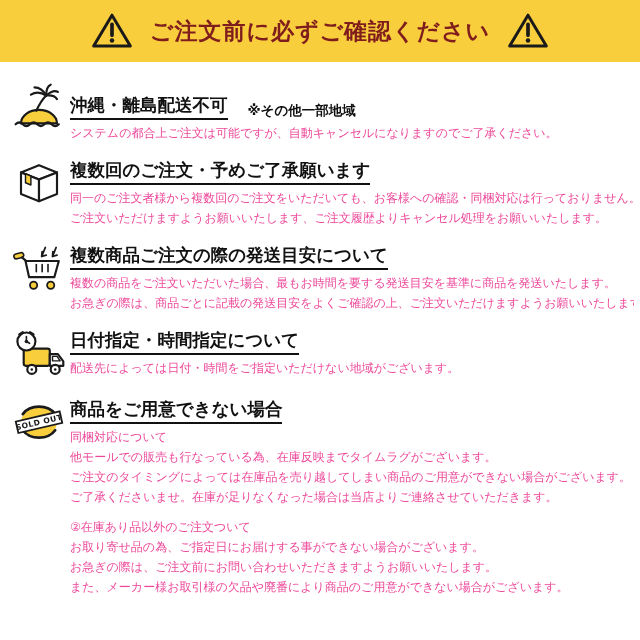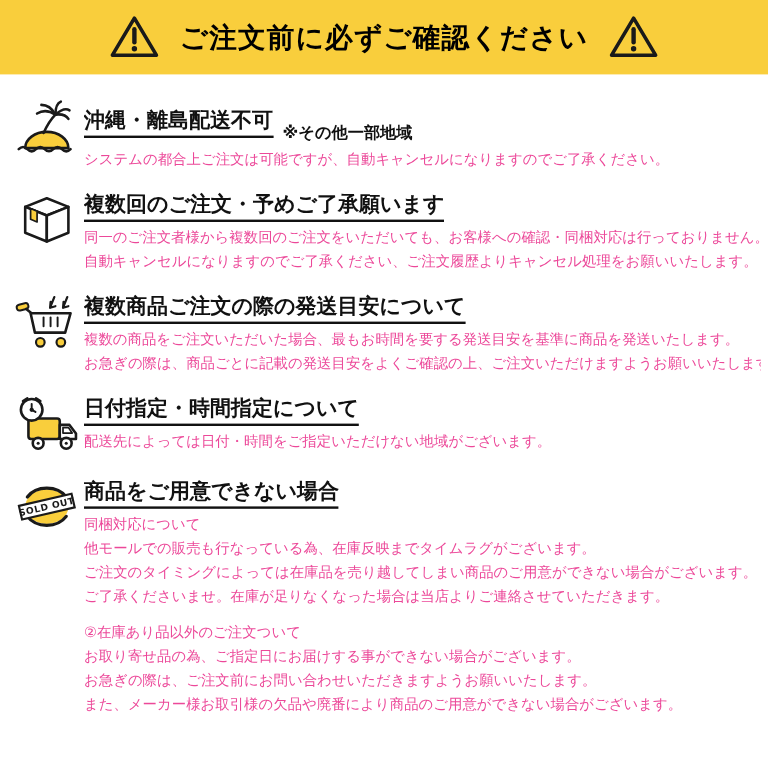--- a/index.html
+++ b/index.html
@@ -6,34 +6,34 @@
   body{
     width:640px;height:640px;overflow:hidden;
     font-family:"DejaVu Sans","Liberation Sans",sans-serif;
     color:#222;
   }
   .banner{
     height:62px;display:flex;align-items:center;justify-content:center;
     gap:16px;background:#F9CE3C;
   }
   .banner-title{
-    font-size:23px;font-weight:700;color:#000000;letter-spacing:1px;
+    font-size:23px;font-weight:700;color:#7f1d1d;letter-spacing:1px;
   }
   .tri-icon{width:44px;height:40px;display:block;}
   .content{padding:8px 6px 0 8px;}
   .section{
     display:flex;align-items:flex-start;margin-top:15px;
   }
   .section:first-child{margin-top:12px;}
   .icon-wrap{
     flex:0 0 62px;display:flex;justify-content:center;align-items:flex-start;
   }
   .icon-wrap svg{width:54px;height:54px;display:block;}
   .sec-content{flex:1;min-width:0;overflow:hidden;}
-  .heading-row{display:flex;align-items:center;gap:8px;margin-bottom:3px;}
+  .heading-row{display:flex;align-items:flex-end;gap:20px;margin-bottom:3px;}
   .heading{
     font-size:17.5px;font-weight:700;color:#111;
     border-bottom:2px solid #111;padding-bottom:1px;display:inline-block;
     white-space:nowrap;
   }
   .note{font-size:13.5px;font-weight:700;color:#111;white-space:nowrap;margin-top:20px;}
   .body-line{
     font-size:12px;line-height:20px;color:#ec4899;white-space:nowrap;
   }
   .para-gap{height:10px;}
@@ -90,21 +90,21 @@
         <polygon points="10,16 30,24 30,48 10,40" class="fillW stroke"></polygon>
         <polygon points="30,24 50,16 50,40 30,48" class="fillW stroke"></polygon>
         <polygon points="15,17.5 21,20 21,30 15,27.5" class="fillY" style="stroke:#1a1a1a;stroke-width:1.6;stroke-linejoin:round"></polygon>
       </svg>
     </div>
     <div class="sec-content">
       <div class="heading-row">
         <span class="heading">複数回のご注文・予めご了承願います</span>
       </div>
       <div class="body-line">同一のご注文者様から複数回のご注文をいただいても、お客様への確認・同梱対応は行っておりません。</div>
-      <div class="body-line">自動キャンセルになりますのでご了承ください、ご注文履歴よりキャンセル処理をお願いいたします。</div>
+      <div class="body-line">ご注文いただけますようお願いいたします、ご注文履歴よりキャンセル処理をお願いいたします。</div>
     </div>
   </div>
 
   <div class="section">
     <div class="icon-wrap">
       <svg viewBox="0 0 60 60">
         <path d="M37,5 L33,15 M33,15 l0.5,-5.5 M33,15 l5,-1.5" class="stroke" style="stroke-width:2"></path>
         <path d="M49,5 L45,15 M45,15 l0.5,-5.5 M45,15 l5,-1.5" class="stroke" style="stroke-width:2"></path>
         <rect x="2" y="11.5" width="11" height="5.5" rx="2.7" class="fillY" style="stroke:#1a1a1a;stroke-width:1.8" transform="rotate(-14 7 14)"></rect>
         <path d="M11,16 L17,21" class="stroke"></path>

